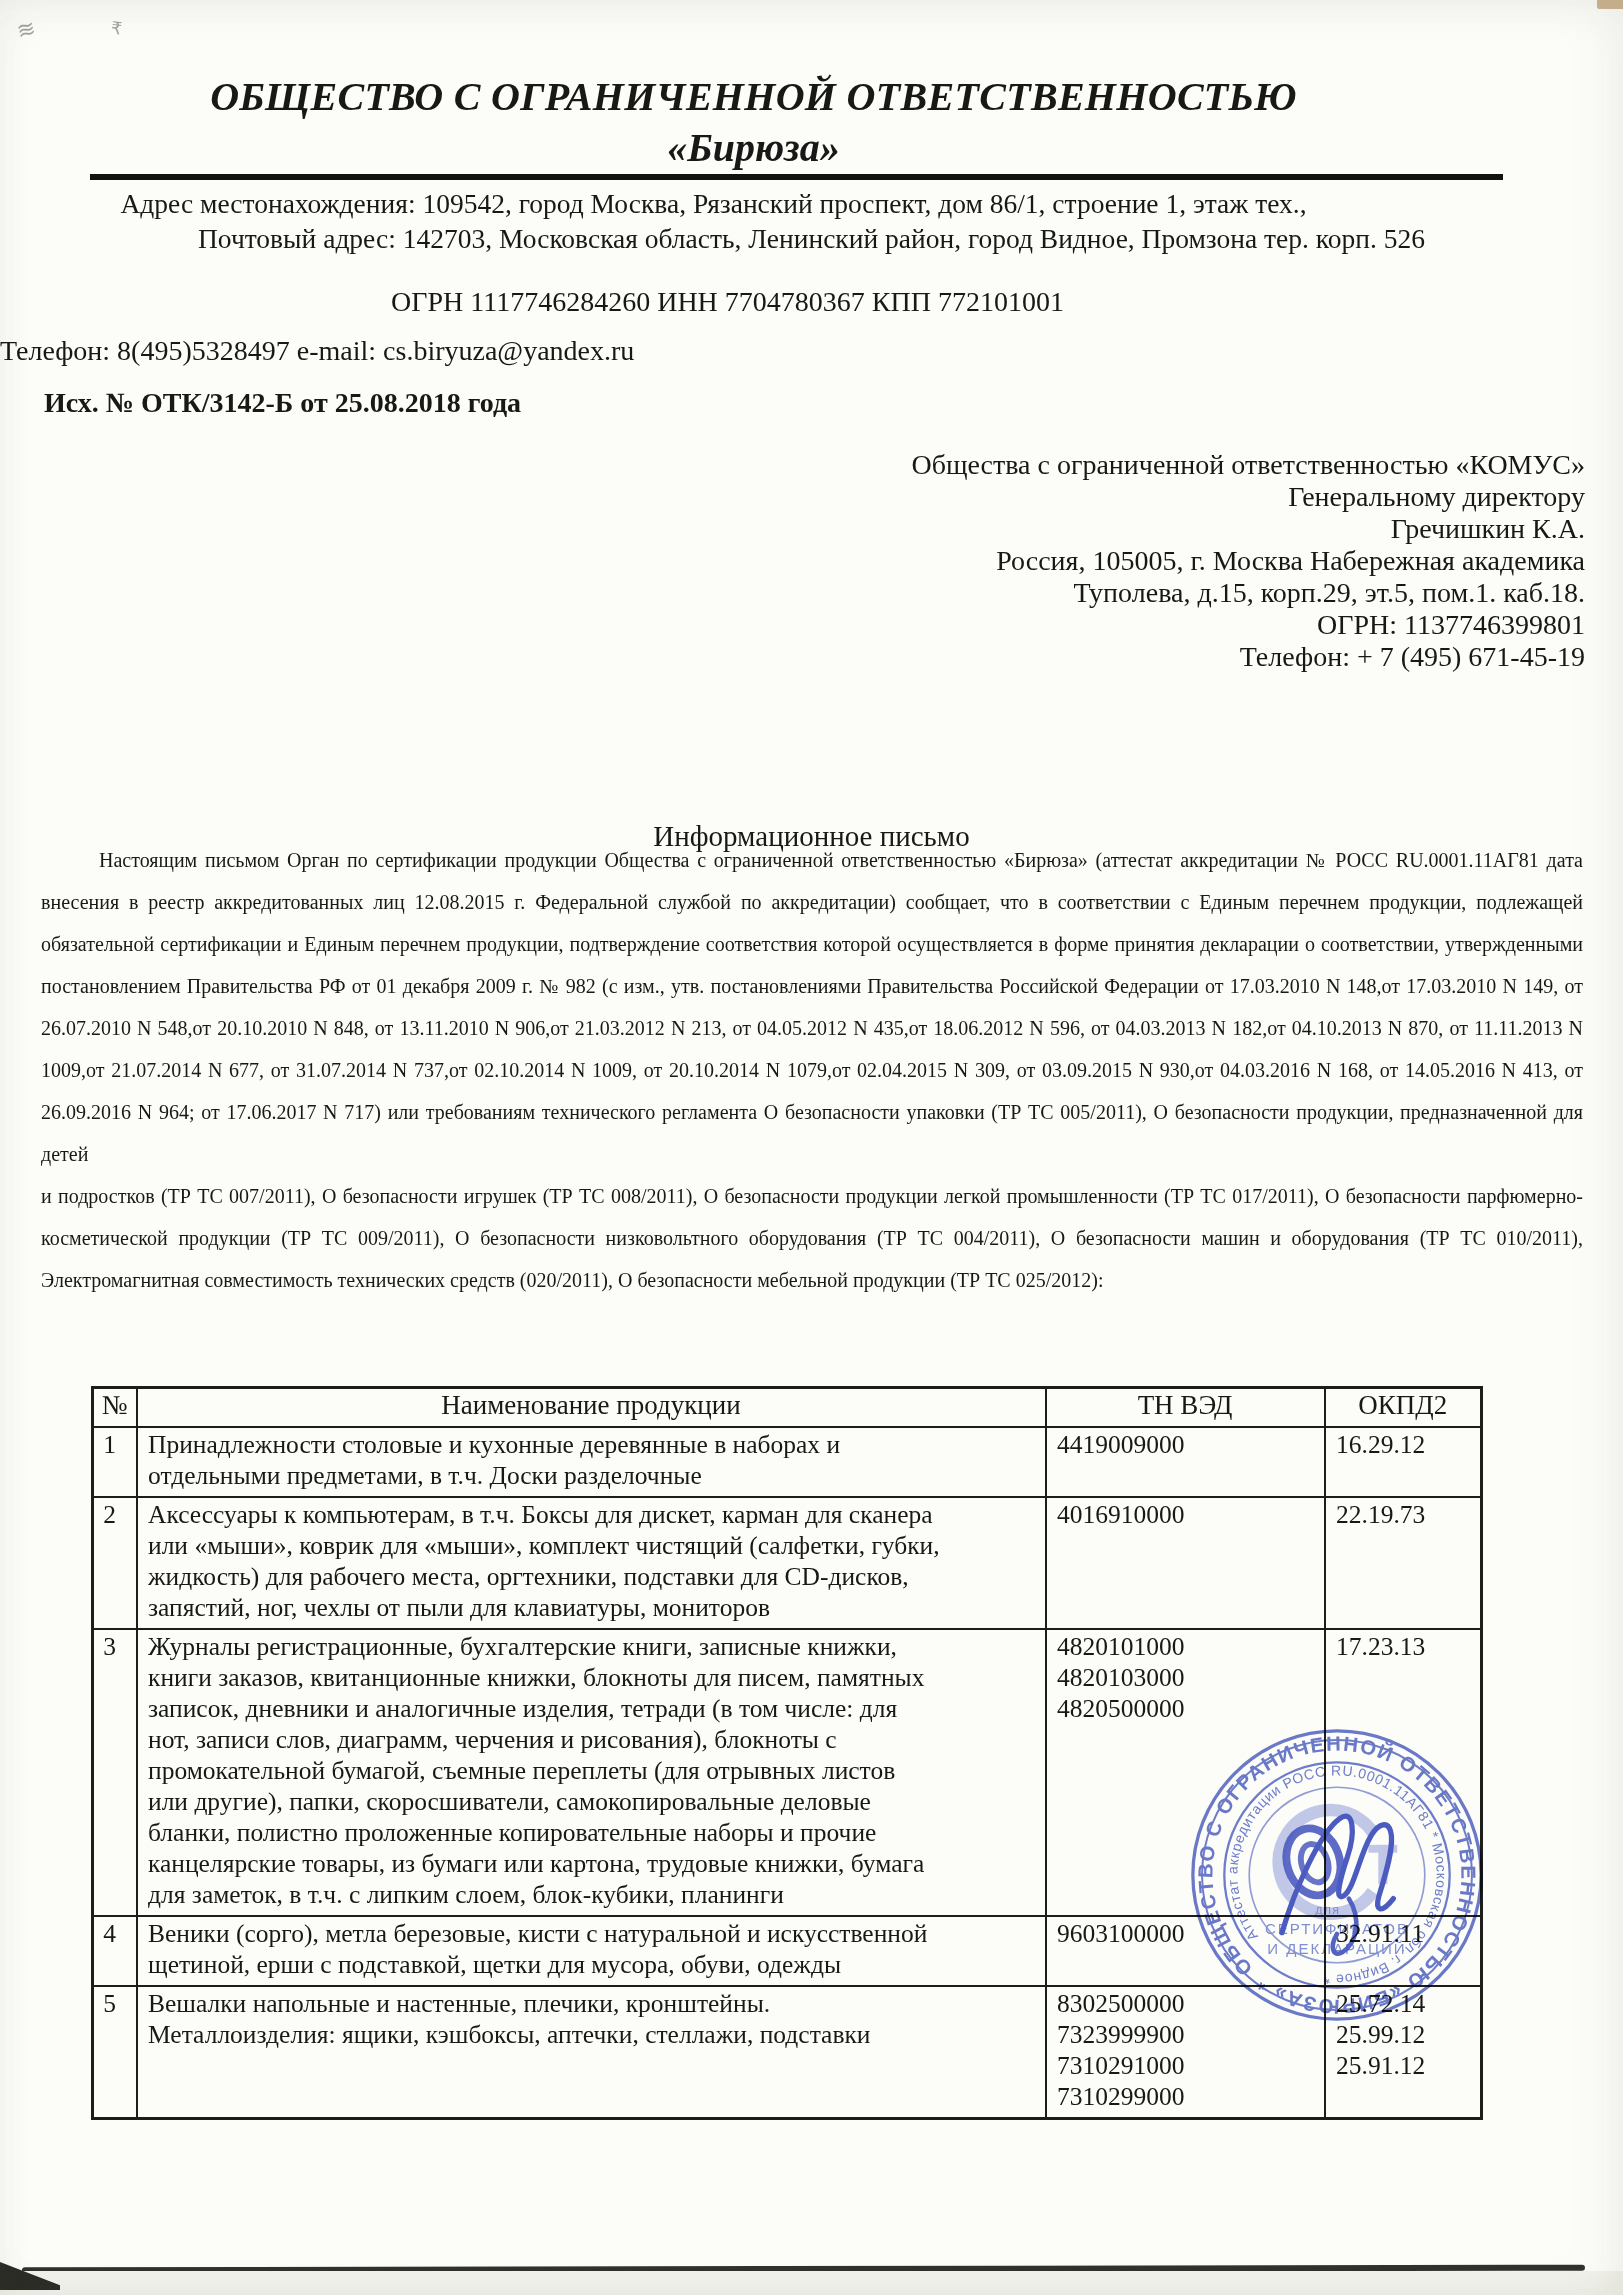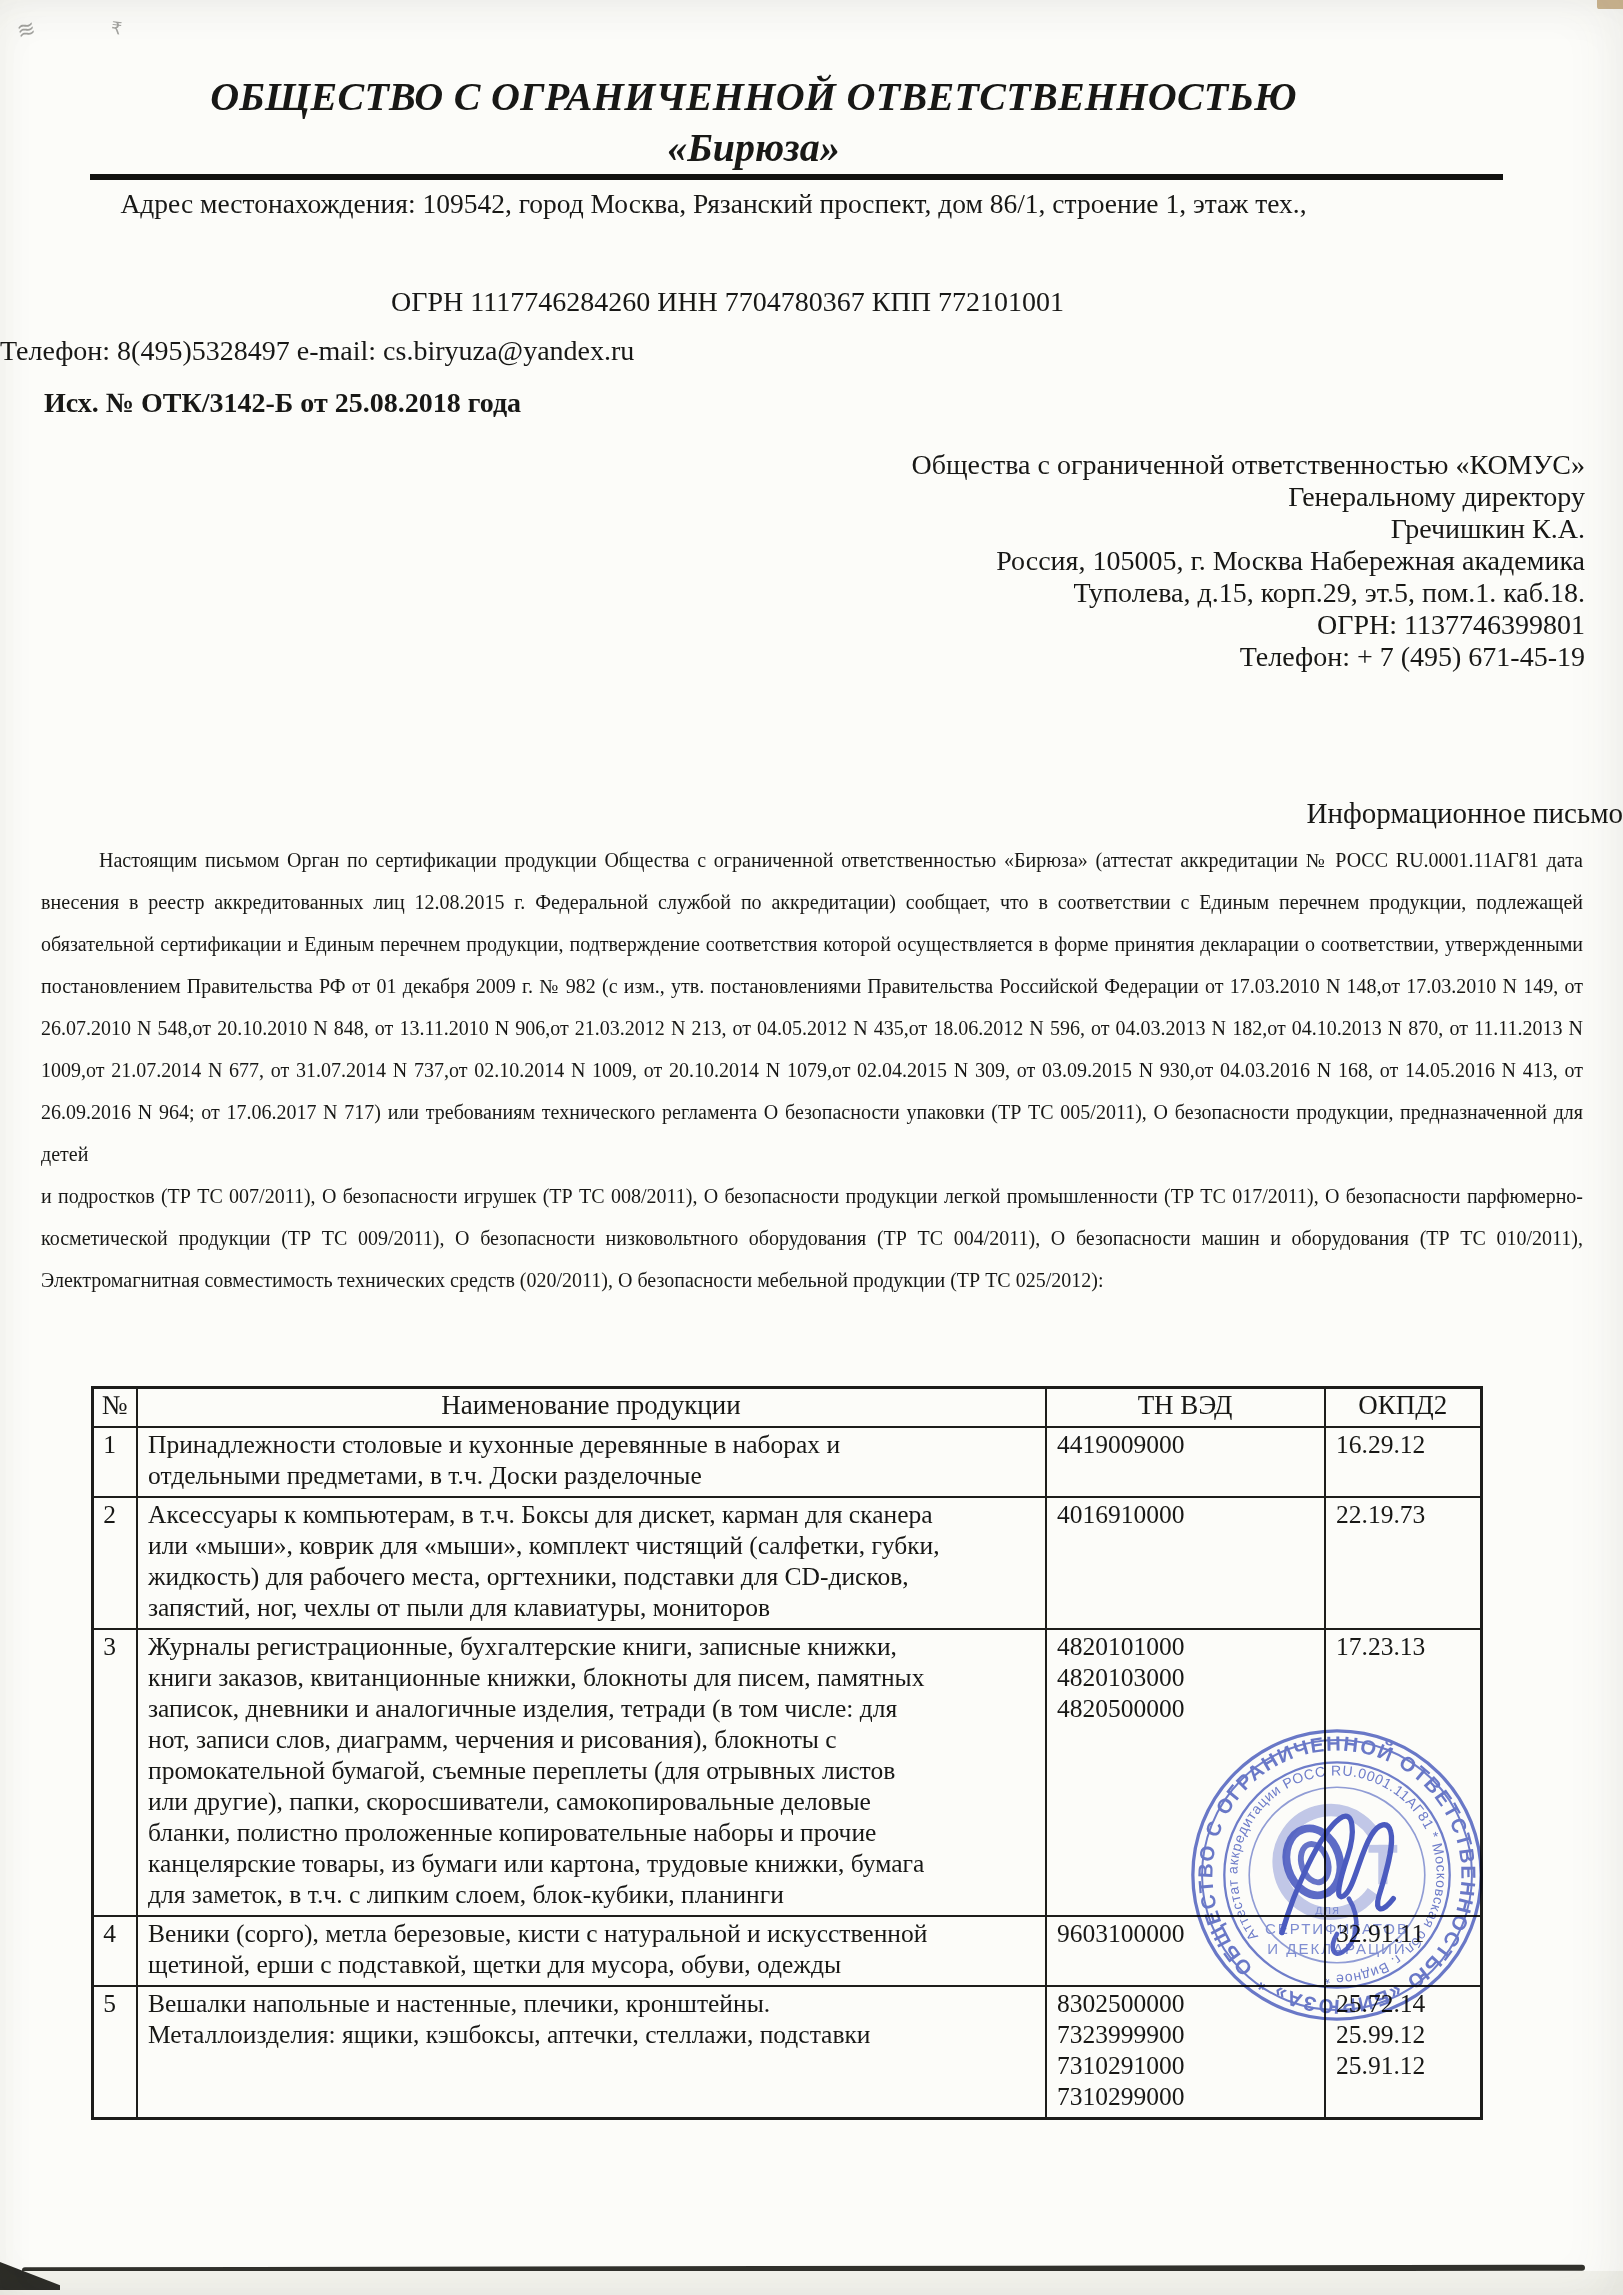--- a/index.html
+++ b/index.html
@@ -16,21 +16,21 @@
   .title-block { position:absolute; top:73px; left:0; width:1623px; padding-right:116px; box-sizing:border-box; text-align:center; }
   .title1 { font-size:40px; font-weight:bold; font-style:italic; letter-spacing:0.3px; }
   .title2 { font-size:40px; font-weight:bold; font-style:italic; margin-top:4px; }
   .rule  { position:absolute; top:174px; left:90px; width:1413px; height:5.9px; background:#121210; }
   .addr-block { position:absolute; top:186px; left:0; width:1623px; font-size:27.5px; line-height:35px; text-align:center; }
   .addr-narrow { padding-right:196px; }
   .ogrn-line  { position:absolute; top:286px; left:0; width:1455px; text-align:center; font-size:28px; }
   .phone-line { position:absolute; top:335px; left:0; width:1623px; font-size:28px; }
   .ref-line   { position:absolute; top:387px; left:44px; font-size:28px;font-weight:bold; }
   .recipient  { position:absolute; top:449px; right:38px; width:981px; text-align:right; font-size:28px; line-height:32px; }
-  .subject    { position:absolute; top:797px; left:0; width:1623px; text-align:right; font-size:29px; }
+  .subject    { position:absolute; top:820px; left:0; width:1623px; text-align:center; font-size:29px; }
   .body-par   {
     position:absolute; top:839px; left:41px; width:1542px; margin:0;
     font-size:20px; line-height:42px; text-align:justify; text-indent:58px;
   }
   
   table.products {
     position:absolute; top:1386px; left:91px; width:1389px;
     border-collapse:collapse; table-layout:fixed;
     font-size:25.5px; line-height:31px;
   }
@@ -61,20 +61,21 @@
   <div class="corner-tan"></div>
 
   <div class="title-block">
     <div class="title1">ОБЩЕСТВО С ОГРАНИЧЕННОЙ ОТВЕТСТВЕННОСТЬЮ</div>
     <div class="title2">«Бирюза»</div>
   </div>
   <div class="rule"></div>
 
   <div class="addr-block">
     <div class="addr-narrow">Адрес местонахождения: 109542, город Москва, Рязанский проспект, дом 86/1, строение 1, этаж тех.,</div>
+    <div>Почтовый адрес: 142703, Московская область, Ленинский район, город Видное, Промзона тер. корп. 526</div>
   </div>
   <div class="ogrn-line">ОГРН 1117746284260 ИНН 7704780367 КПП 772101001</div>
   <div class="phone-line">Телефон: 8(495)5328497 e-mail: cs.biryuza@yandex.ru</div>
 
   <div class="ref-line">Исх. № ОТК/3142-Б от 25.08.2018 года</div>
 
   <div class="recipient">
     <div>Общества с ограниченной ответственностью «КОМУС»</div>
     <div>Генеральному директору</div>
     <div>Гречишкин К.А.</div>

